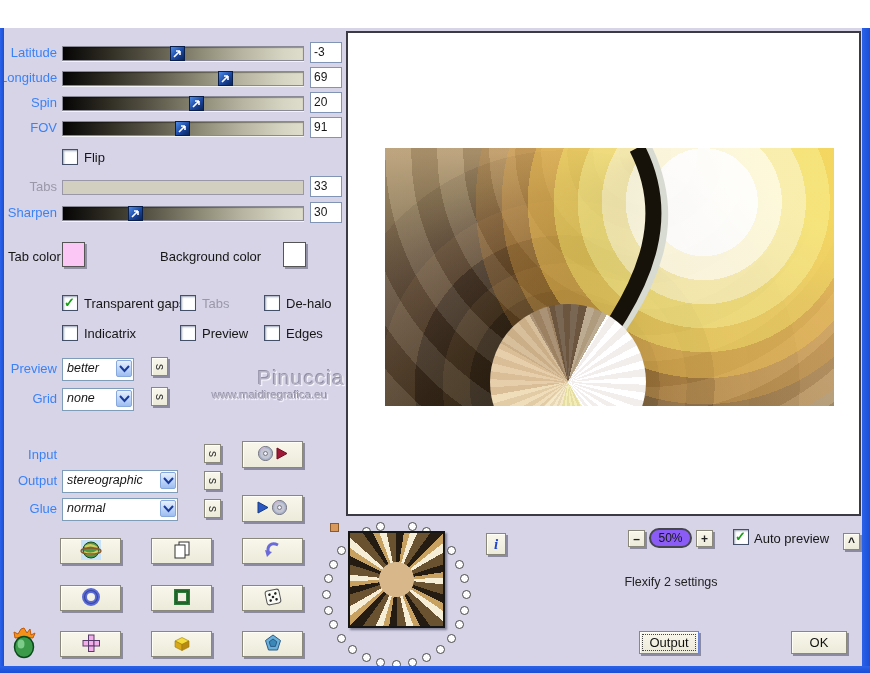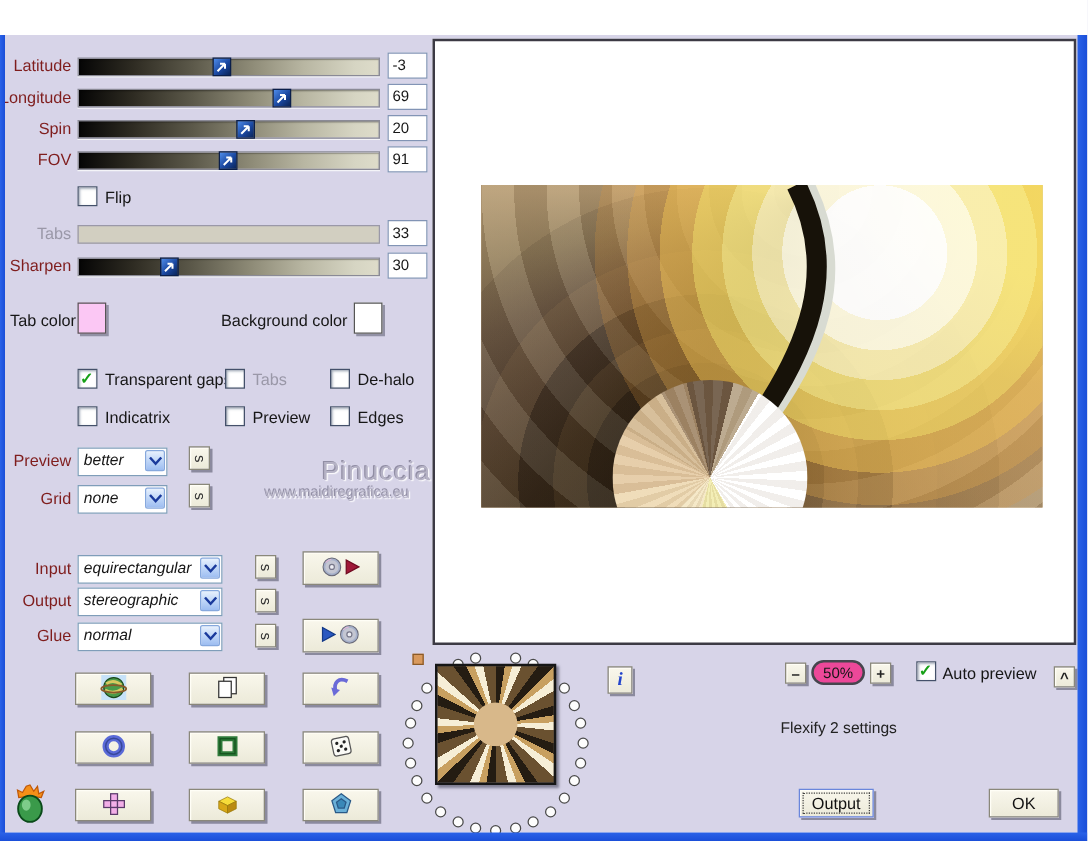--- a/index.html
+++ b/index.html
@@ -11,21 +11,21 @@
     border-radius:6px 6px 0 0;}
   .titlebar .t{position:absolute;left:9px;top:5px;color:#fff;font-weight:bold;font-size:14px;
     text-shadow:1px 1px 1px #0a2a88;}
   .border-strip{position:absolute;background:linear-gradient(90deg,#2a62e8,#1a4ed8);z-index:40;}
   #b-left{left:0;top:28px;width:4px;height:645px;}
   #b-right{left:862px;top:28px;width:8px;height:645px;}
   #b-bottom{left:0;top:666px;width:870px;height:7px;background:linear-gradient(180deg,#2a62e8,#1a4ed8);}
   .client{position:absolute;left:0;top:28px;width:870px;height:638px;background:#d7d4e8;}
 
   
-  .slabel{position:absolute;left:0;width:57px;text-align:right;color:#7f1d1d;}
+  .slabel{position:absolute;left:0;width:57px;text-align:right;color:#3b82f6;}
   .slabel.dis{color:#9a98a8;}
   .track{position:absolute;left:62px;width:240px;height:13px;border:1px solid #8a8a96;
     box-shadow:0 1px 0 #f4f4f8, inset 0 1px 1px rgba(0,0,0,.35);
     background:linear-gradient(to right,#050505,#2e2b22 18%,#5c594a 38%,#8f8c78 58%,#b8b6a2 75%,#d6d5c3 92%,#dedcca);}
   .track.dis{background:#d2cfc1;box-shadow:none;border:1px solid #9a98a8;}
   .thumb{position:absolute;top:-1px;width:13px;height:13px;border:1px solid #0a1e4a;
     background:linear-gradient(135deg,#4f8cea 0%,#1a47a0 55%,#0a2458 100%);}
   .thumb svg{position:absolute;left:1px;top:1px;}
   .valbox{position:absolute;left:310px;width:27px;height:19px;background:#fff;border:1px solid #8294b5;
     font-size:12px;line-height:19px;padding-left:3px;}
@@ -51,21 +51,21 @@
   .beige{position:absolute;background:linear-gradient(180deg,#f9f7ec,#ecead9);border:1px solid #8a887a;
     box-shadow:2px 2px 0 rgba(88,88,108,.6), inset 1px 1px 0 #fffef6;
     display:flex;align-items:center;justify-content:center;box-sizing:border-box;}
   .sbtn{width:17px;height:19px;}
   .sbtn span{display:inline-block;transform:rotate(90deg);font-size:12px;color:#333;}
   .gridbtn{width:61px;height:26px;}
   .cdbtn{width:61px;height:27px;gap:2px;}
   .smallbtn{width:17px;height:17px;font-weight:bold;font-size:12px;color:#222;}
   .pushbtn{height:23px;font-size:13px;color:#111;}
   .pill{position:absolute;width:43px;height:20px;border:2px solid #46464e;border-radius:10px;
-    background:#ec4899;box-sizing:border-box;text-align:center;font-size:12px;line-height:16px;}
+    background:#8b5cf6;box-sizing:border-box;text-align:center;font-size:12px;line-height:16px;}
   .cancel-focus{border:1px solid #6a86dc;outline:1px dotted #444;outline-offset:-4px;}
 
   
   .wm1{position:absolute;left:195px;top:366px;width:150px;text-align:right;font-size:21px;
     color:#b6b3c6;letter-spacing:1px;text-shadow:-1px -1px 0 #918ea4,1px 1px 1px #ffffff;}
   .wm2{position:absolute;left:188px;top:389px;width:164px;text-align:center;font-size:11.5px;
     color:#b6b3c6;text-shadow:-1px -1px 0 #918ea4,1px 1px 1px #ffffff;}
 
   
   .panel{position:absolute;left:346px;top:31px;width:515px;height:485px;background:#fff;
@@ -168,21 +168,21 @@
     <div class="thumb" style="left:65px">
       <svg width="11" height="11">
           <path d="M2 9 L8 3 M8 3 L8 7 M8 3 L4 3" stroke="#fff" stroke-width="1.6" fill="none"></path>
         </svg>
     </div>
   </div>
   <div class="valbox" style="top:202px">30</div>
 
   <span class="lab" style="left:8px;top:249px">Tab color</span>
   <div class="swatch" style="left:62px;top:242px;background:#fbc7f4"></div>
-  <span class="lab" style="left:160px;top:249px;width:118px;text-align:right">Background color</span>
+  <span class="lab" style="left:160px;top:249px;width:118px;text-align:left">Background color</span>
   <div class="swatch" style="left:283px;top:242px;background:#ffffff"></div>
 
   <span class="cb" style="left:62px;top:295px">
       <span class="mark">✓</span>
     </span>
   <span class="cblabel" style="left:84px;top:296px">Transparent gaps</span>
   <span class="cb" style="left:180px;top:295px"></span>
   <span class="cblabel dis" style="left:202px;top:296px">Tabs</span>
   <span class="cb" style="left:264px;top:295px"></span>
   <span class="cblabel" style="left:286px;top:296px">De-halo</span>
@@ -217,28 +217,20 @@
       </span>
   </div>
   <div class="beige sbtn" style="left:151px;top:387px">
       <span>s</span>
     </div>
 
   <div class="wm1">Pinuccia</div>
   <div class="wm2">www.maidiregrafica.eu</div>
 
   <span class="slabel lab" style="top:447px">Input</span>
-  <div class="dd" style="left:62px;top:444px;width:114px">
-    <span class="dd-val">equirectangular</span>
-    <span class="dd-btn">
-        <svg width="11" height="8">
-          <path d="M1 1 L5.5 6 L10 1" stroke="#1a3a9c" stroke-width="2" fill="none"></path>
-        </svg>
-      </span>
-  </div>
   <div class="beige sbtn" style="left:204px;top:444px">
       <span>s</span>
     </div>
   <div class="beige cdbtn" style="left:242px;top:441px">
     <span><svg width="17" height="17">
       <circle cx="8.5" cy="8.5" r="7" fill="#c4c6d2" stroke="#6a6a78"></circle>
           <circle cx="8.5" cy="8.5" r="6" fill="none" stroke="#9aa8c8" stroke-width="1.4" opacity=".7"></circle>
       <circle cx="8.5" cy="8.5" r="2" fill="#eeeef4" stroke="#78788a"></circle>
           <path d="M3.5 5 A6 6 0 0 1 8 2.6" stroke="#e8b8d8" fill="none"></path>
         </svg></span>

